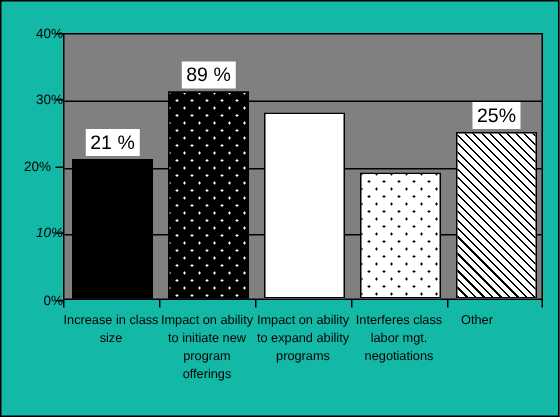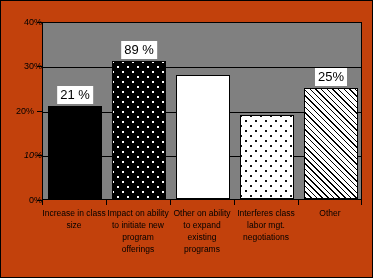--- a/index.html
+++ b/index.html
@@ -13,21 +13,21 @@
     font-family: "Liberation Sans", sans-serif;
     -webkit-font-smoothing: none;
   }
 
   #chart-frame {
     position: absolute;
     left: 0; top: 0;
     width: 371px;
     height: 276px;
     border: 1px solid #000000;
-    background: #c2410c;
+    background: #14b8a6;
     overflow: hidden;
   }
 
   
   #plot-area {
     position: absolute;
     left: 41px;
     top: 21px;
     width: 320px;
     height: 178px;
@@ -208,18 +208,18 @@
   <div id="x-axis">
     <div class="x-tick-mark" style="left:0px;"></div>
     <div class="x-tick-mark" style="left:64px;"></div>
     <div class="x-tick-mark" style="left:128px;"></div>
     <div class="x-tick-mark" style="left:192px;"></div>
     <div class="x-tick-mark" style="left:256px;"></div>
     <div class="x-tick-mark" style="left:319px;"></div>
 
     <div class="cat-label" style="left:0px; width:64px;">Increase in class size</div>
     <div class="cat-label" style="left:64px; width:64px;">Impact on ability to initiate new program offerings</div>
-    <div class="cat-label" style="left:128px; width:64px;">Other on ability to expand existing programs</div>
+    <div class="cat-label" style="left:128px; width:64px;">Impact on ability to expand ability programs</div>
     <div class="cat-label" style="left:192px; width:64px;">Interferes class labor mgt. negotiations</div>
-    <div class="cat-label" style="left:256px; width:64px;">Other</div>
+    <div class="cat-label" style="left:244px; width:64px;">Other</div>
   </div>
 
 </div>
 
 </body></html>

